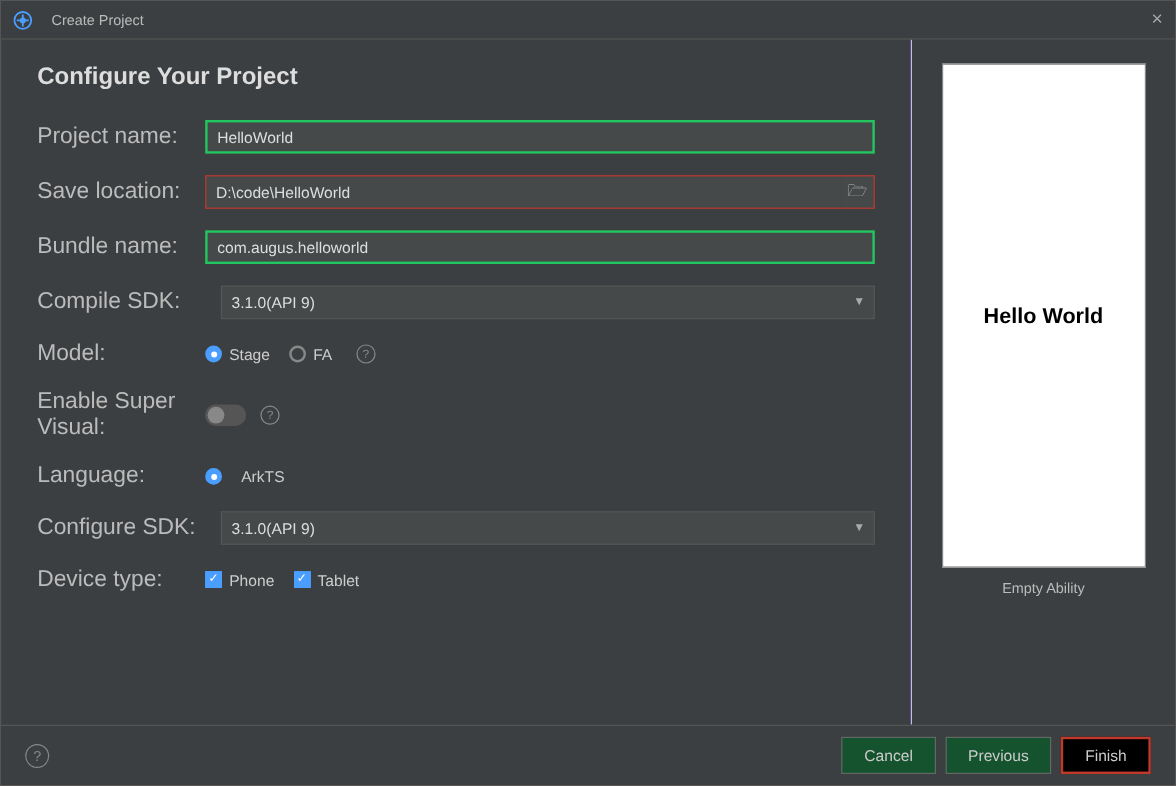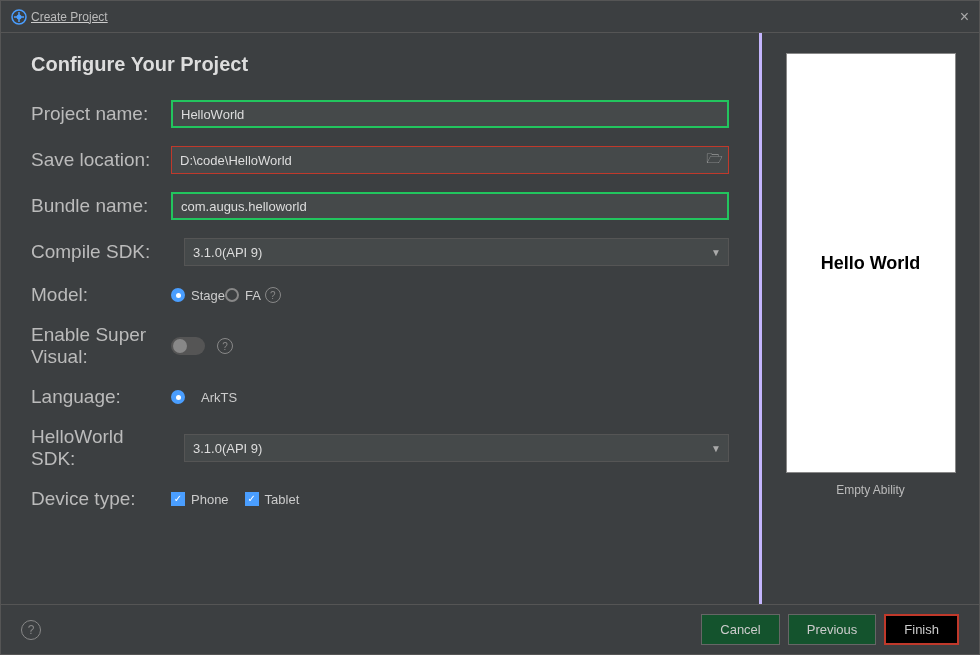--- a/index.html
+++ b/index.html
@@ -29,22 +29,21 @@
       display: flex;
       align-items: center;
       justify-content: space-between;
       padding: 0 10px;
       border-bottom: 1px solid #555;
       flex-shrink: 0;
     }
     .title-bar-left {
       display: flex;
       align-items: center;
-      gap: 4px;
-      text-decoration: underline;
+      gap: 16px;
     }
     .title-bar-title {
       color: #bbb;
       font-size: 12px;
     }
     .title-bar-close {
       cursor: pointer;
       color: #aaa;
       font-size: 16px;
       line-height: 1;
@@ -157,20 +156,21 @@
       top: 50%;
       transform: translateY(-50%);
       color: #aaa;
       pointer-events: none;
       font-size: 10px;
     }
 
     .radio-group {
       display: flex;
       align-items: center;
+      gap: 16px;
     }
 
     .radio-item {
       display: flex;
       align-items: center;
       gap: 6px;
       cursor: pointer;
     }
 
     .radio-circle {
@@ -307,21 +307,21 @@
     }
 
     
     .preview-panel {
       width: 220px;
       background: #3c3f41;
       display: flex;
       flex-direction: column;
       align-items: center;
       padding: 20px 10px 10px;
-      border-left: 3px solid #c4b5fd;
+      border-left: 1px solid #c4b5fd;
       flex-shrink: 0;
     }
 
     .device-preview {
       width: 170px;
       height: 420px;
       background: white;
       border: 1px solid #888;
       display: flex;
       align-items: center;
@@ -499,21 +499,21 @@
         <div class="form-label">Language:</div>
         <div class="form-field">
           <div class="lang-item">
             <div class="lang-radio-filled"></div>
             <span class="radio-label">ArkTS</span>
           </div>
         </div>
       </div>
 
       <div class="form-row">
-        <div class="form-label">HelloWorld SDK:</div>
+        <div class="form-label">Configure SDK:</div>
         <div class="form-field">
           <div class="select-wrapper">
             <select class="select-input">
               <option>3.1.0(API 9)</option>
               <option>3.0.0(API 8)</option>
               <option>2.2.0(API 7)</option>
             </select>
             <span class="select-arrow">▼</span>
           </div>
         </div>

